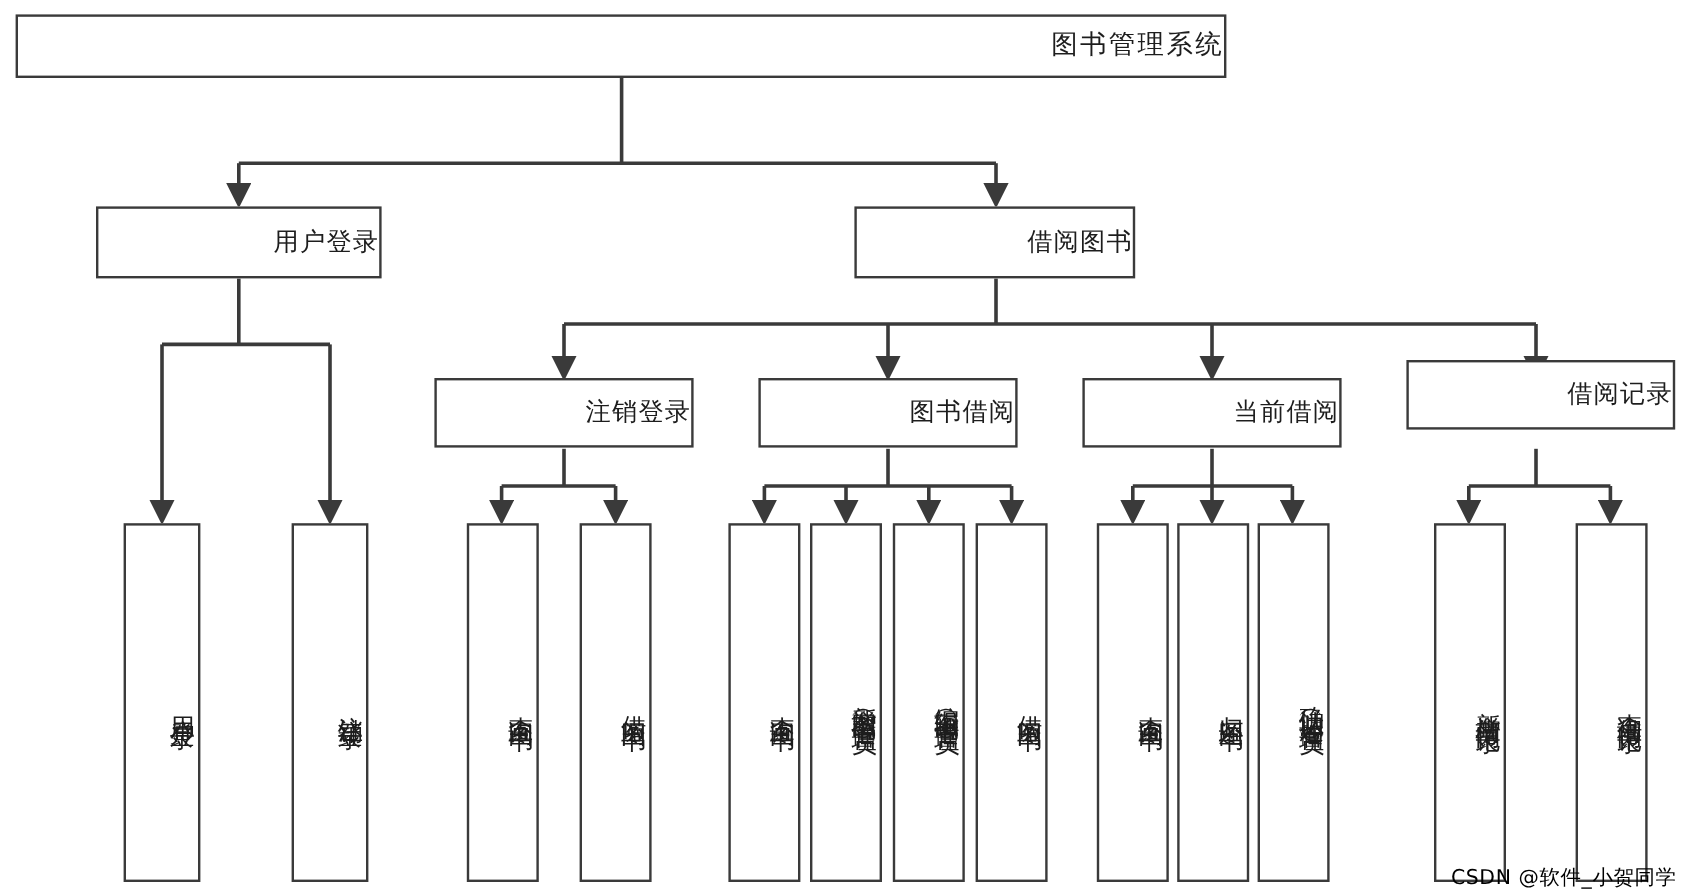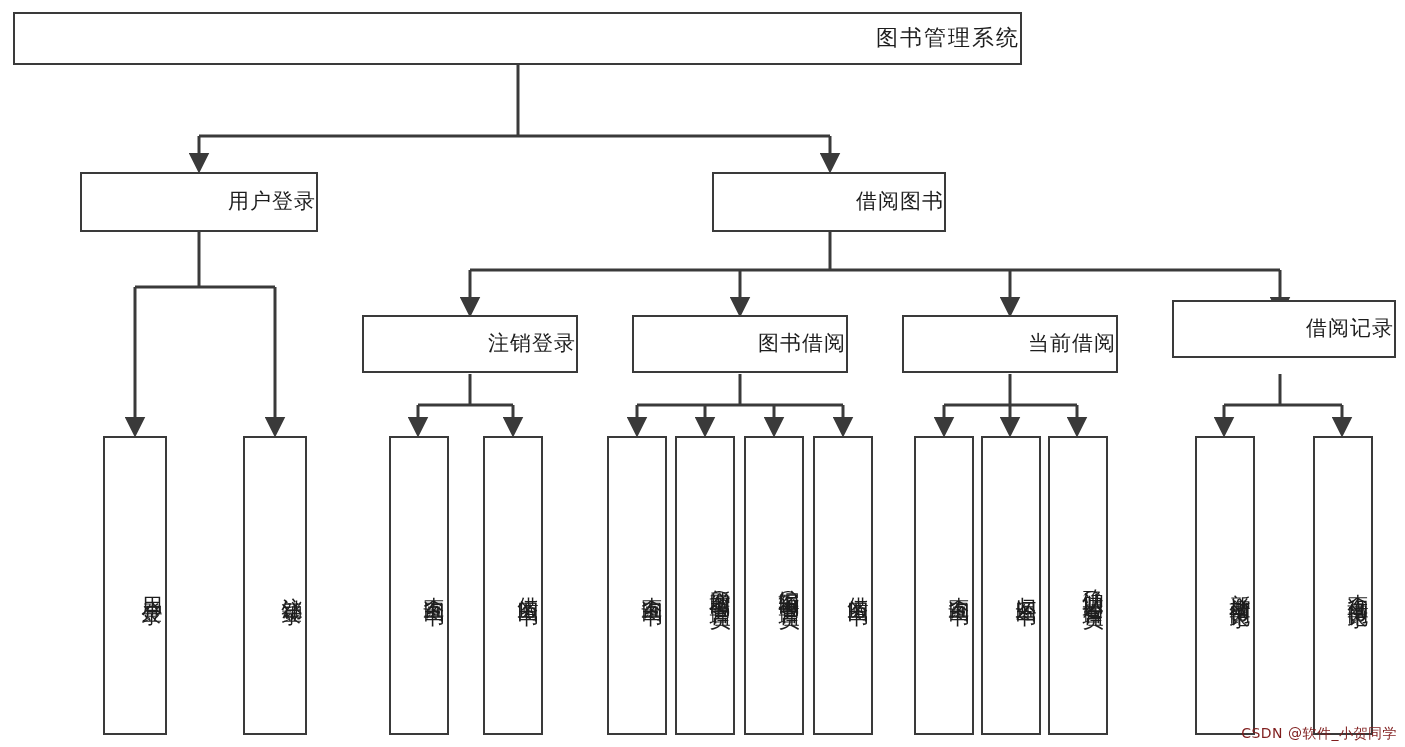--- a/index.html
+++ b/index.html
@@ -57,22 +57,22 @@
     display:block;
   }
   .node.v .lbl{
     writing-mode:vertical-rl;
     text-orientation:upright;
   }
   #watermark{
     position:absolute;
     right:8px;
     bottom:4px;
-    font-size:14px;
-    color:#7f1d1d;
+    font-size:17px;
+    color:#000000;
     letter-spacing:0.5px;
     white-space:nowrap;
     user-select:none;
   }
 </style>
 </head>
 <body>
 
 <div id="canvas">
 

